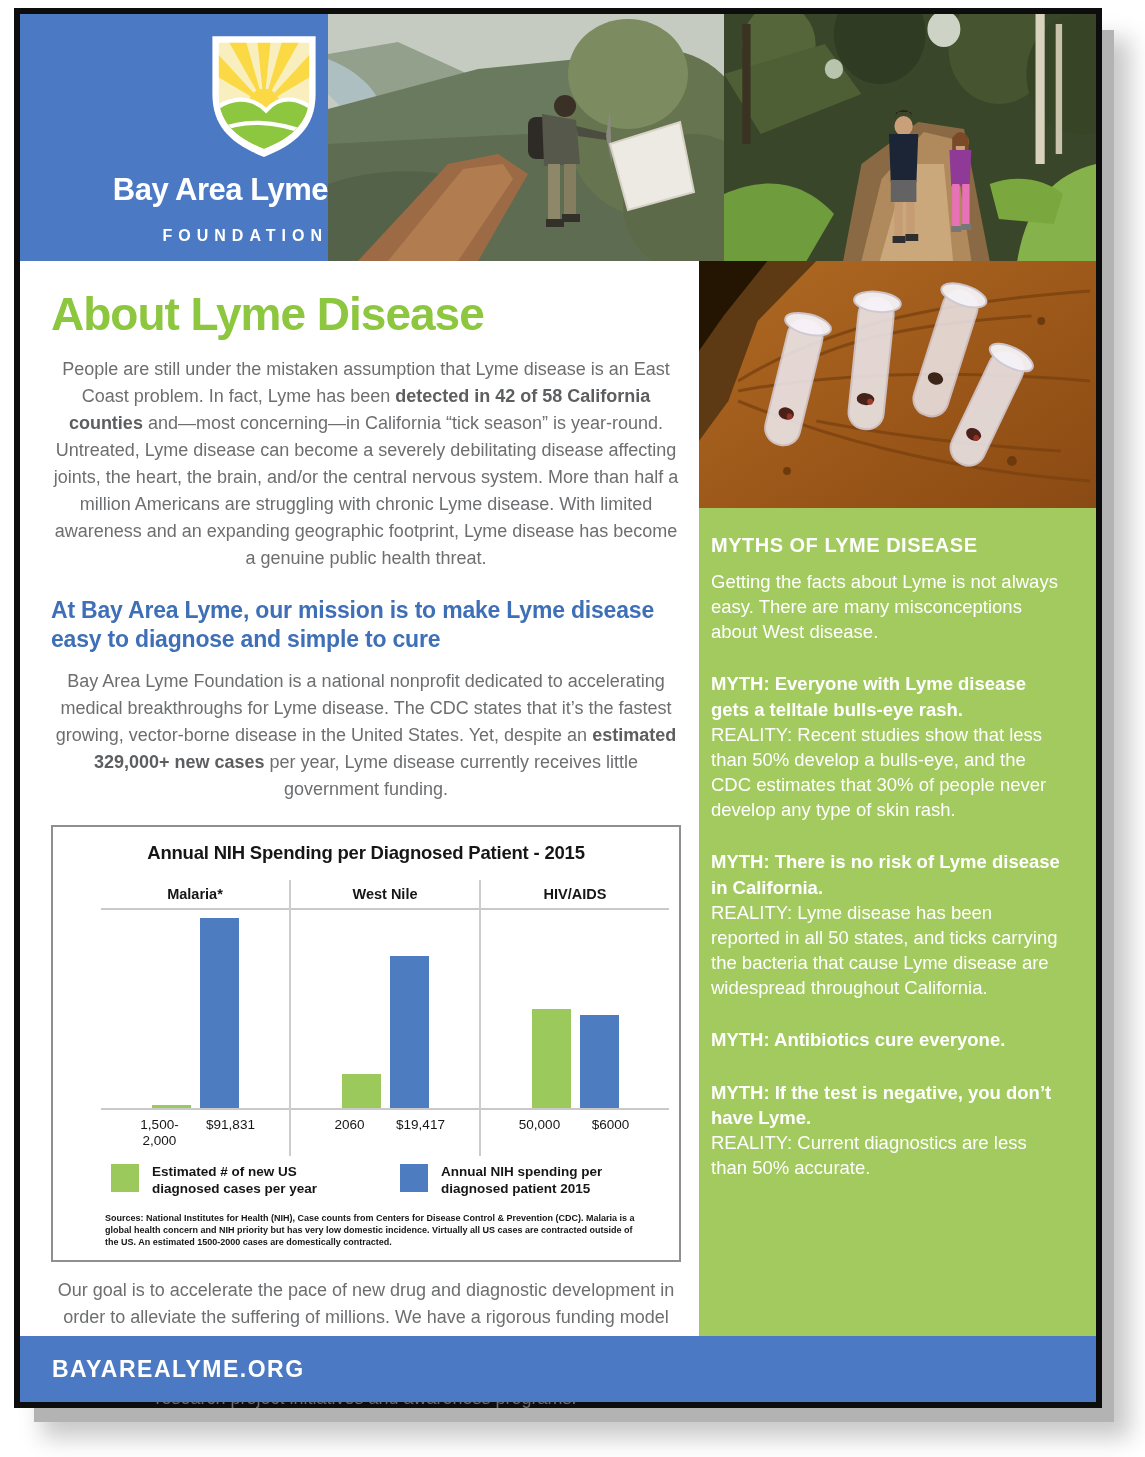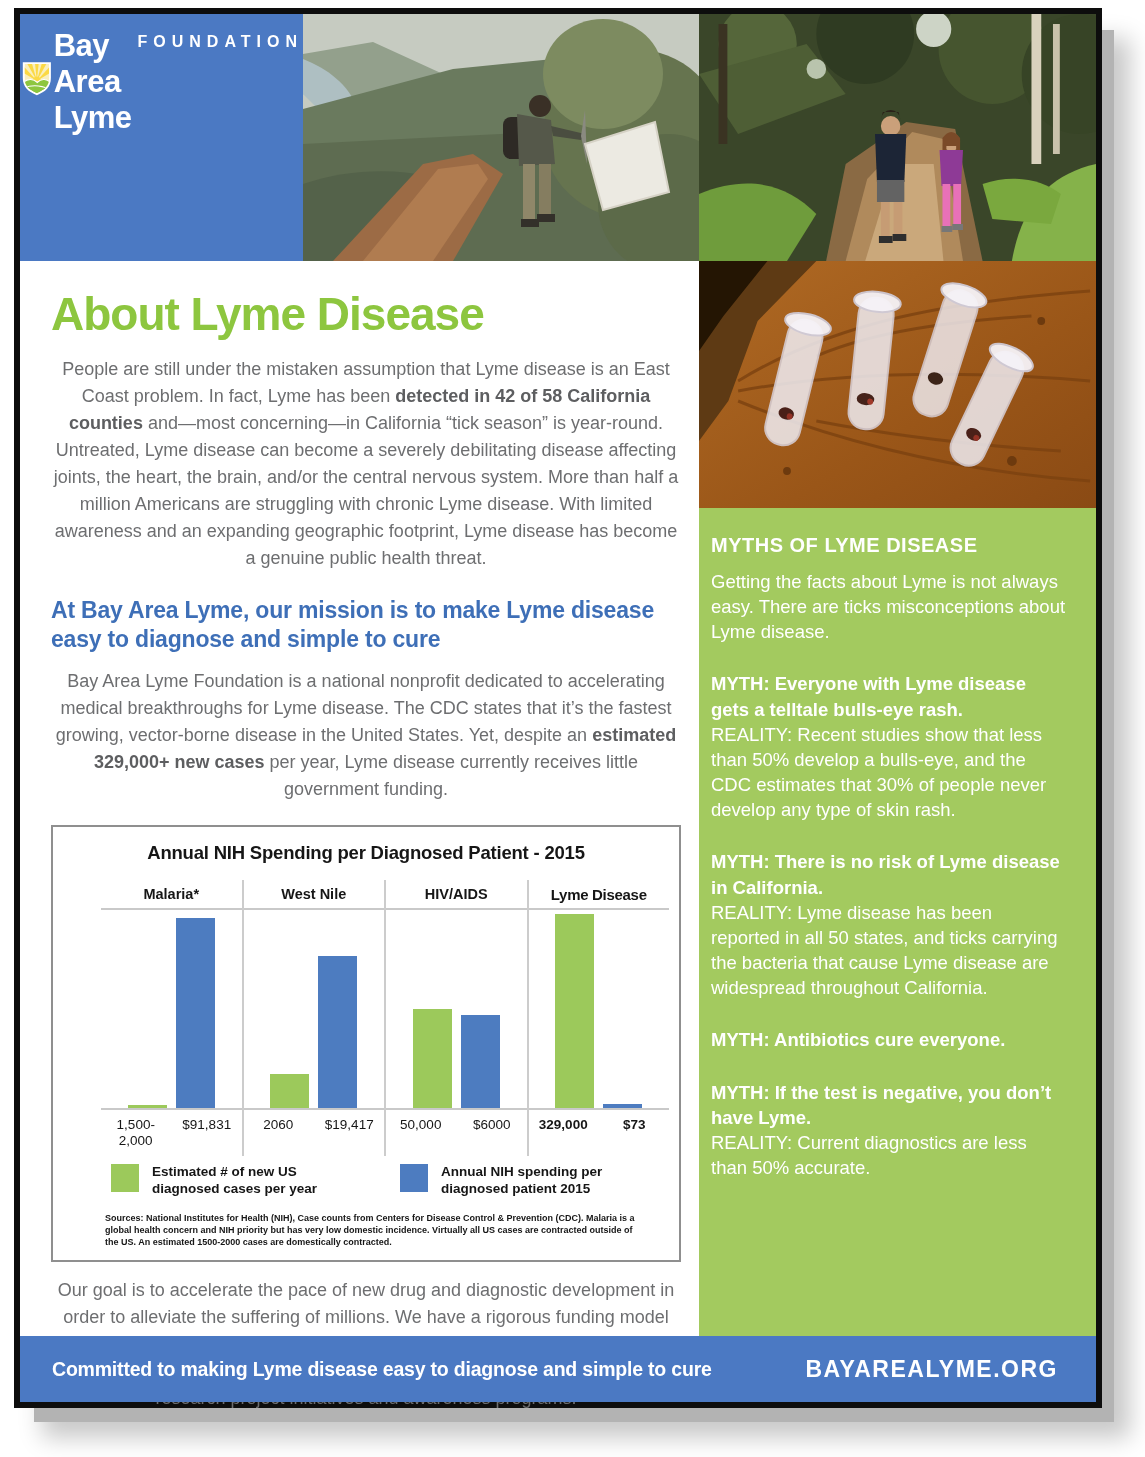--- a/index.html
+++ b/index.html
@@ -9,22 +9,22 @@
     font-family:"Liberation Sans", sans-serif; overflow:hidden;
   }
   .page {
     position:absolute; left:14px; top:8px; width:1088px; height:1400px;
     background:#fff; border:6px solid #0d0d0d;
     box-shadow: 16px 18px 0 -4px #b3b3b3, 28px 30px 22px #c9c9c9;
     display:flex; flex-direction:column;
   }
   
   .header { display:flex; height:247px; flex:0 0 auto; }
-  .logo-block { width:283px; background:#4b79c3; color:#fff;
-    display:flex; flex-direction:row; align-items:flex-start; justify-content:center; }
+  .logo-block { width:308px; background:#4b79c3; color:#fff;
+    display:flex; flex-direction:column; align-items:flex-end; justify-content:center; }
   .logo-title { font-size:31px; font-weight:bold; letter-spacing:-0.5px; margin-top:14px; }
   .logo-sub { font-size:16px; font-weight:bold; letter-spacing:6px; margin-top:19px; text-indent:6px; }
   .photo { position:relative; overflow:hidden; }
   .photo svg { display:block; width:100%; height:100%; }
   .photo-left { width:396px; }
   .photo-right { flex:1; }
   
   .body-row { display:flex; flex:1; min-height:0; }
   .left-col { width:679px; padding:14px 18px 16px 31px; background:#fff; }
   .right-col { flex:1; display:flex; flex-direction:column; }
@@ -215,31 +215,20 @@
             </div>
             <div class="chart-col">
               <div class="col-head">HIV/AIDS</div>
               <div class="col-plot">
                 <div class="bar" style="height: 50%; background: rgb(156, 201, 91);"></div>
                 <div class="bar" style="height: 47%; background: rgb(77, 124, 192);"></div>
               </div>
               <div class="col-labels">
                 <div class="val">50,000</div>
                 <div class="val">$6000</div>
-              </div>
-            </div>
-            <div class="chart-col emph">
-              <div class="col-head">Lyme Disease</div>
-              <div class="col-plot">
-                <div class="bar" style="height: 98%; background: rgb(156, 201, 91);"></div>
-                <div class="bar" style="height: 2%; background: rgb(77, 124, 192);"></div>
-              </div>
-              <div class="col-labels">
-                <div class="val">329,000</div>
-                <div class="val">$73</div>
               </div>
             </div>
           </div>
         <div class="legend">
             <div class="legend-item">
               <div class="legend-swatch" style="background: rgb(156, 201, 91);"></div>
               <div class="legend-text">Estimated # of new US diagnosed cases per year</div>
             </div>
             <div class="legend-item">
               <div class="legend-swatch" style="background: rgb(77, 124, 192);"></div>
@@ -298,21 +287,21 @@
               <ellipse cx="18" cy="4" rx="24" ry="10" fill="#f6f3f8" opacity="0.95" stroke="#cfc9d4" stroke-width="2"></ellipse>
               <ellipse cx="17" cy="90" rx="8" ry="6" fill="#4a2018"></ellipse>
               <circle cx="21" cy="92" r="3" fill="#933225"></circle>
             </g>
           </g>
         </svg>
       </div>
 
       <div class="myths-box">
         <h3 class="myths-heading">MYTHS OF LYME DISEASE</h3>
-        <p class="myths-intro">Getting the facts about Lyme is not always easy. There are ticks misconceptions about Lyme disease.</p>
+        <p class="myths-intro">Getting the facts about Lyme is not always easy. There are many misconceptions about West disease.</p>
 
         <div class="myth-block">
           <p class="myth-line">MYTH: Everyone with Lyme disease gets a telltale bulls-eye rash.</p>
           <p class="reality-line">REALITY: Recent studies show that less than 50% develop a bulls-eye, and the CDC estimates that 30% of people never develop any type of skin rash.</p>
         </div>
         <div class="myth-block">
           <p class="myth-line">MYTH: There is no risk of Lyme disease in California.</p>
           <p class="reality-line">REALITY: Lyme disease has been reported in all 50 states, and ticks carrying the bacteria that cause Lyme disease are widespread throughout California.</p>
         </div>
         <div class="myth-block">
@@ -320,16 +309,15 @@
         </div>
         <div class="myth-block">
           <p class="myth-line">MYTH: If the test is negative, you don’t have Lyme.</p>
           <p class="reality-line">REALITY: Current diagnostics are less than 50% accurate.</p>
         </div>
       </div>
     </div>
   </div>
 
   <div class="footer">
-    <div class="tagline">Committed to making Lyme disease easy to diagnose and simple to cure</div>
     <div class="site">BAYAREALYME.ORG</div>
   </div>
 </div>
 
 </body></html>

